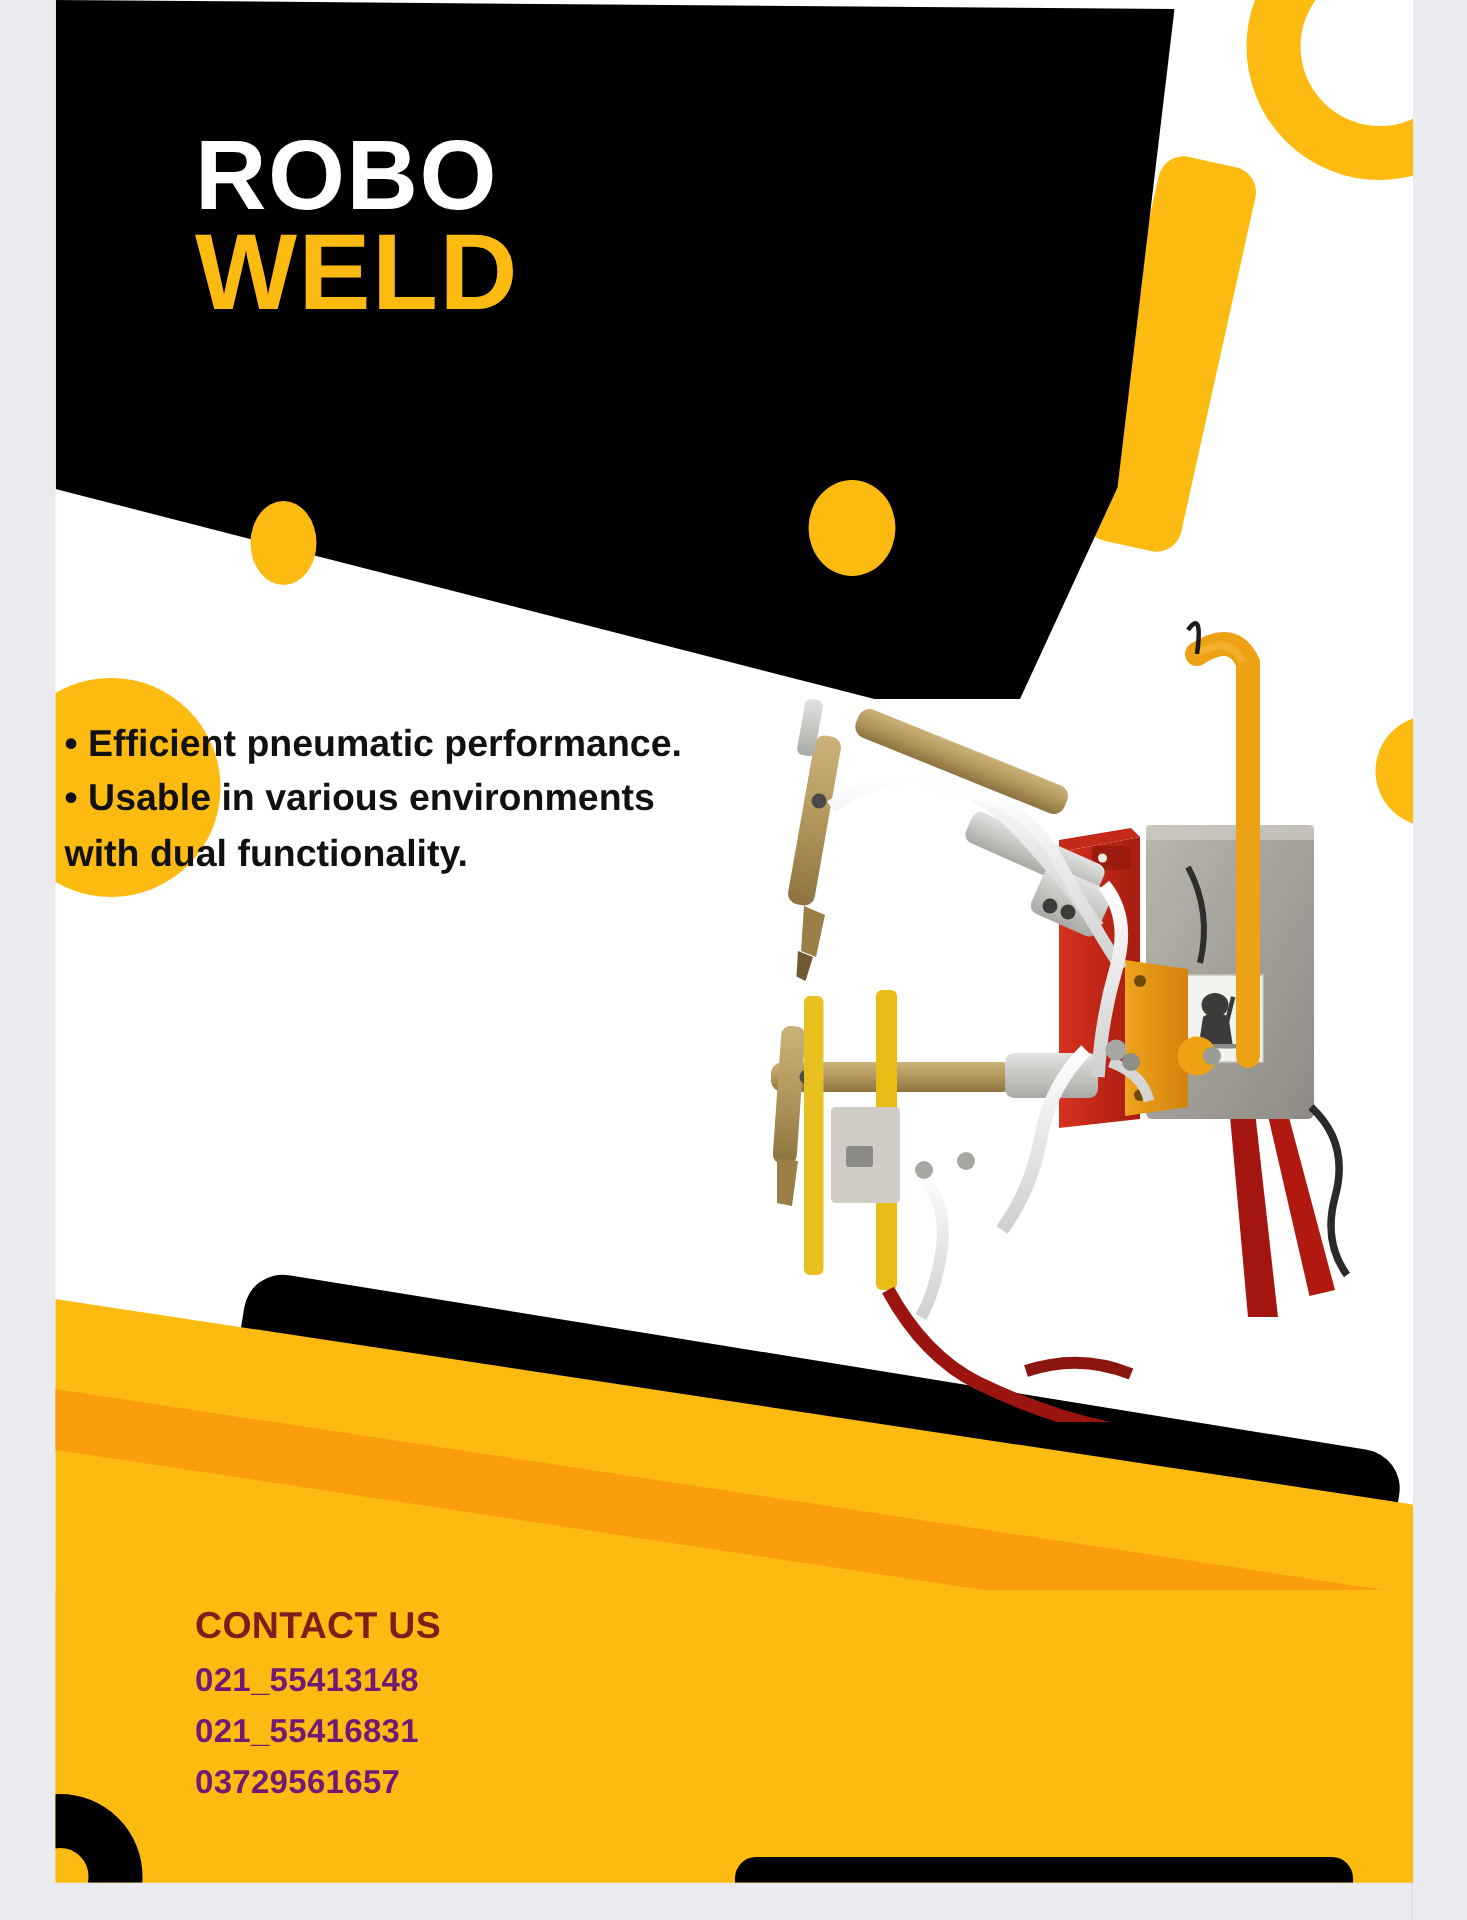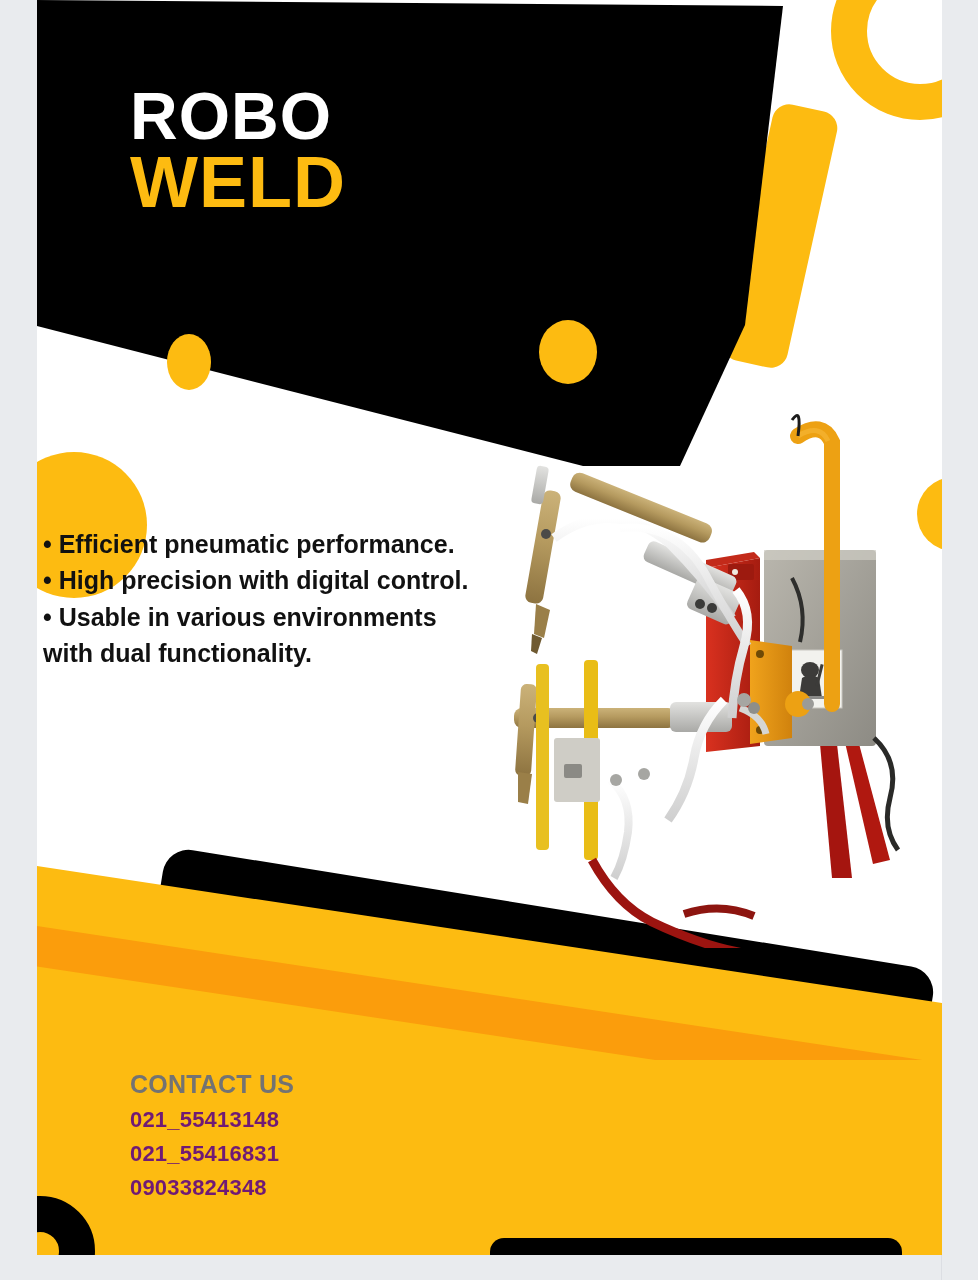--- a/index.html
+++ b/index.html
@@ -113,21 +113,20 @@
     width:500px;
     z-index:5;
   }
   .adv-title{
     font-size:24px;
     font-weight:bold;
     color:#111111;
     letter-spacing:.1px;
   }
   .adv-list{
-    margin-top:48px;
     list-style:none;
   }
   .adv-list li{
     font-size:25px;
     font-weight:bold;
     color:#111111;
     line-height:1.45;
     white-space:pre-line;
   }
 
@@ -190,21 +189,21 @@
 
   
   .contact{
     position:absolute;
     left:93px; top:1070px;
     z-index:9;
   }
   .contact .c-title{
     font-size:25px;
     font-weight:bold;
-    color:#737373;
+    color:#7f1d1d;
     letter-spacing:.2px;
   }
   .contact .c-num{
     display:block;
     font-size:22px;
     font-weight:bold;
     color:#701a75;
     margin-top:8px;
     letter-spacing:.2px;
   }
@@ -227,21 +226,20 @@
 
     <div class="logo">
       <span class="l1">ROBO</span>
       <span class="l2">WELD</span>
     </div>
 
     <div class="adv-circle"></div>
     <div class="adv-wrap">
       <ul class="adv-list">
         <li>• Efficient pneumatic performance.</li>
-        <li>• High precision with digital control.</li>
         <li>• Usable in various environments
 with dual functionality.</li>
       </ul>
     </div>
 
     <div class="circle-right"></div>
 
     <div class="product">
       <svg viewBox="0 0 440 540" xmlns="http://www.w3.org/2000/svg">
         <defs>
@@ -351,17 +349,17 @@
     <div class="yellow-band"></div>
     <div class="stripe"></div>
     <div class="yellow-fill"></div>
     <div class="ring-bl"></div>
     <div class="slab-br"></div>
 
     <div class="contact">
       <div class="c-title">CONTACT US</div>
       <span class="c-num">021_55413148</span>
       <span class="c-num">021_55416831</span>
-      <span class="c-num">09033824348</span>
+      <span class="c-num">03729561657</span>
     </div>
 
   </div>
 </div>
 
 </body></html>

